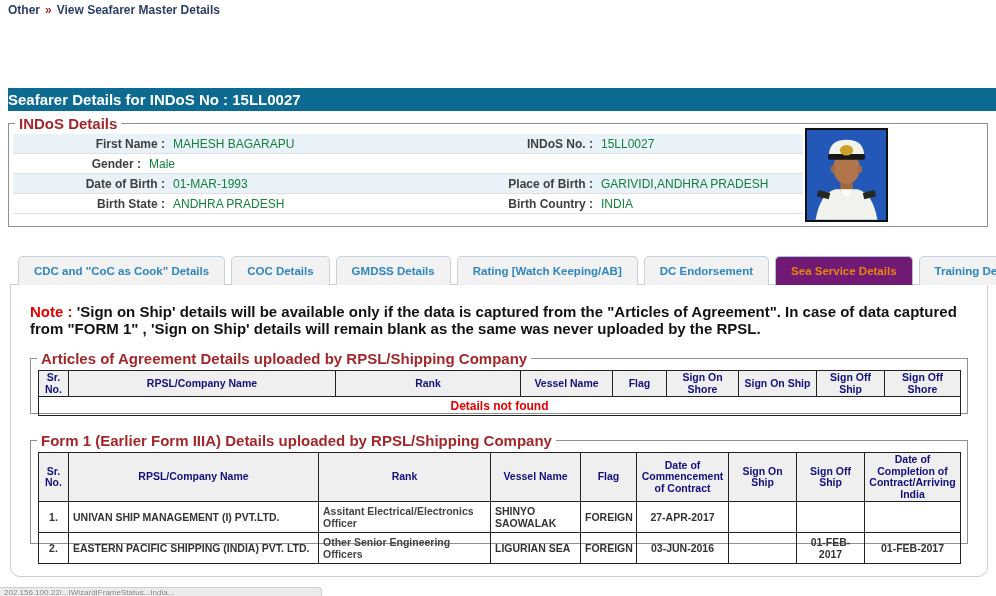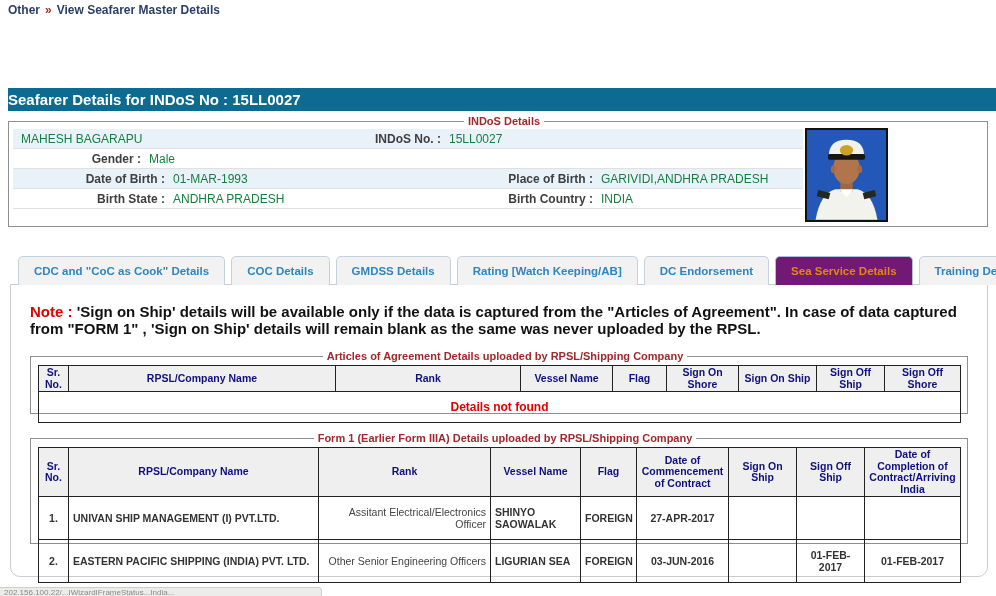--- a/index.html
+++ b/index.html
@@ -12,21 +12,21 @@
   .breadcrumb .sep { color:#a12d2d; margin:0 5px; }
   .breadcrumb a { color:#2d3f66; text-decoration:none; }
 
   
   .titlebar { position:absolute; left:8px; top:88px; width:988px; height:23px;
               background:#0d6a91; color:#fff; font-size:15px; font-weight:bold;
               line-height:23px; }
 
   
   fieldset { border:1px solid #8f8f8f; }
-  legend { font-size:11px; font-weight:bold; color:#a3282c; padding:0 4px; margin-left:6px;text-align:center; }
+  legend { font-size:15px; font-weight:bold; color:#a3282c; padding:0 4px; margin-left:6px; }
   .indos-fs { position:absolute; left:8px; top:115px; width:980px; height:112px; background:#fff; }
   .indos-rows { margin:2px 4px 0 4px; }
   .ind-row { display:flex; height:20px; line-height:20px; font-size:12px; width:790px;
              border-bottom:1px solid #e0e0e0; }
   .ind-row.alt { background:#e9f2f9; }
   .ind-row .lbl { font-weight:bold; color:#3f3f3f; text-align:right; }
   .ind-row .val { color:#15803d; padding-left:8px; }
   .lbl.l { width:152px; } .val.l { width:300px; }
   .lbl.r { width:128px; } .val.r { flex:1; }
 
@@ -50,24 +50,24 @@
           font-weight:bold; color:#111; line-height:17px; }
   .note .red { color:#e20000; }
 
   .fs-articles { position:absolute; left:30px; top:350px; width:938px; height:64px; }
   .fs-form1    { position:absolute; left:30px; top:432px; width:938px; height:112px; }
 
   table { border-collapse:collapse; table-layout:fixed; margin:3px 0 0 7px; width:922px; }
   th, td { border:1px solid #222; overflow:hidden; }
   th { background:#efefef; color:#10107e; font-size:10.5px; font-weight:bold;
        text-align:center; line-height:11.5px; padding:1px 2px; }
-  td { font-size:10.5px; color:#333; padding:9px 4px; line-height:12px; }
+  td { font-size:10.5px; color:#333; padding:3px 4px; line-height:12px; }
   td.bold { font-weight:bold; }
   td.ctr { text-align:center; }
-  td.rank { color:#444; font-weight:normal;text-align:right; }
+  td.rank { color:#444; font-weight:bold; }
   .empty-row td { color:#e20000; font-weight:bold; text-align:center; font-size:12px; height:17px; }
   .a-head th { height:25px; }
   .f-head th { height:47px; }
   .f-row td { height:25px; }
 
   
   .statusbar { position:absolute; left:0; top:587px; width:322px; height:14px;
                background:#ececea; border:1px solid #cfcfcf; border-left:none;
                border-radius:0 4px 0 0; font-size:8px; color:#8a8a8a;
                line-height:10px; padding-left:4px; white-space:nowrap; overflow:hidden; }
@@ -78,20 +78,21 @@
 <div class="breadcrumb">
   <a>Other</a><span class="sep">»</span><a>View Seafarer Master Details</a>
 </div>
 
 <div class="titlebar">Seafarer Details for INDoS No : 15LL0027</div>
 
 <fieldset class="indos-fs">
   <legend>INDoS Details</legend>
   <div class="indos-rows">
     <div class="ind-row alt">
+      <span class="lbl l">First Name :</span>
       <span class="val l">MAHESH BAGARAPU</span>
       <span class="lbl r">INDoS No. :</span>
       <span class="val r">15LL0027</span>
     </div>
     <div class="ind-row">
       <span class="lbl r">Gender :</span>
       <span class="val r">Male</span>
     </div>
     <div class="ind-row alt">
       <span class="lbl l">Date of Birth :</span>

